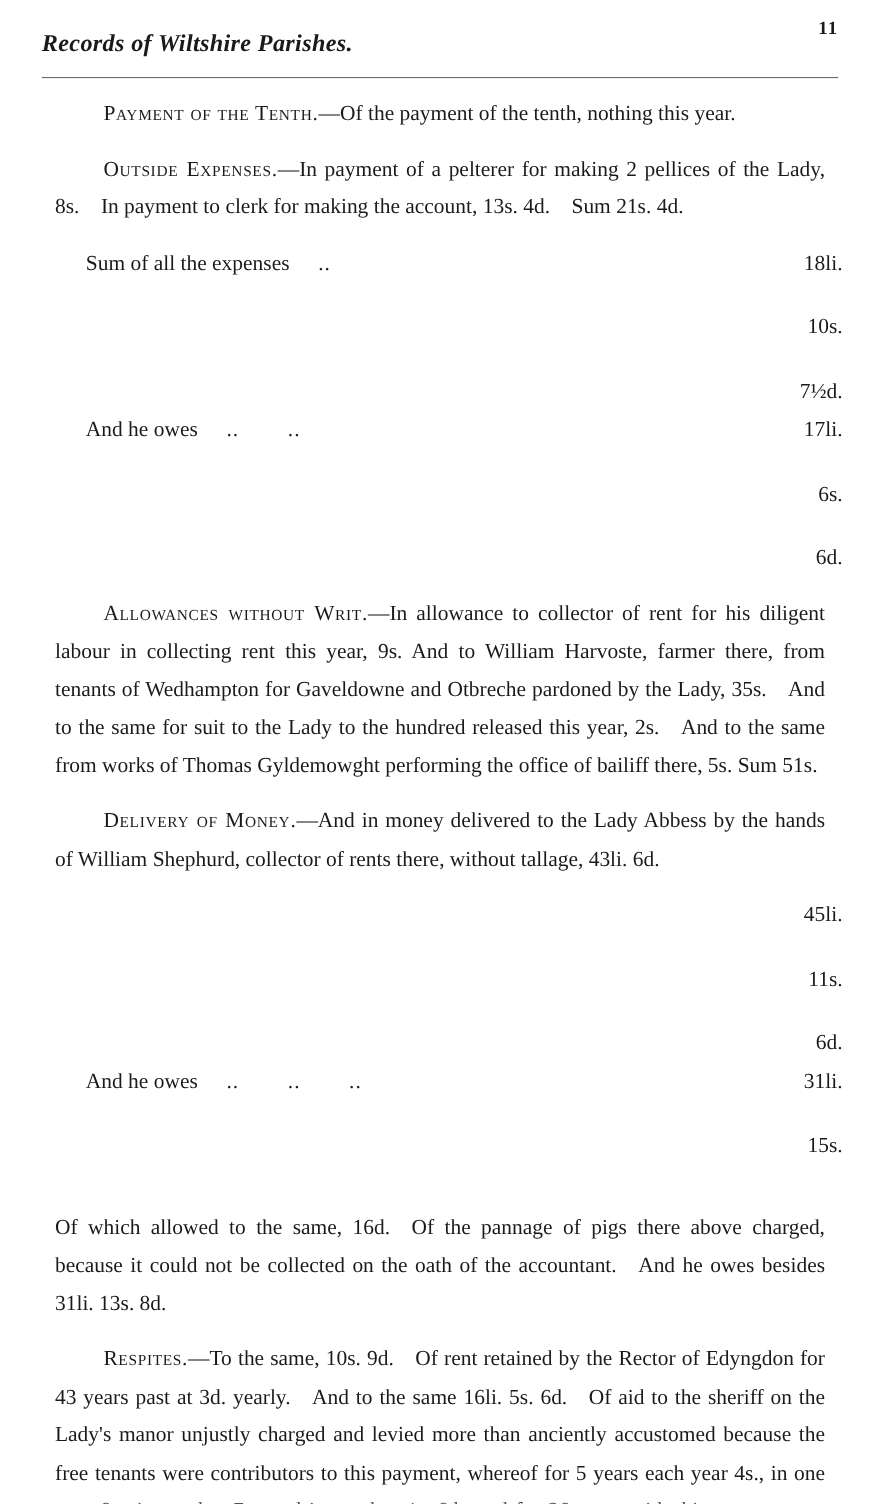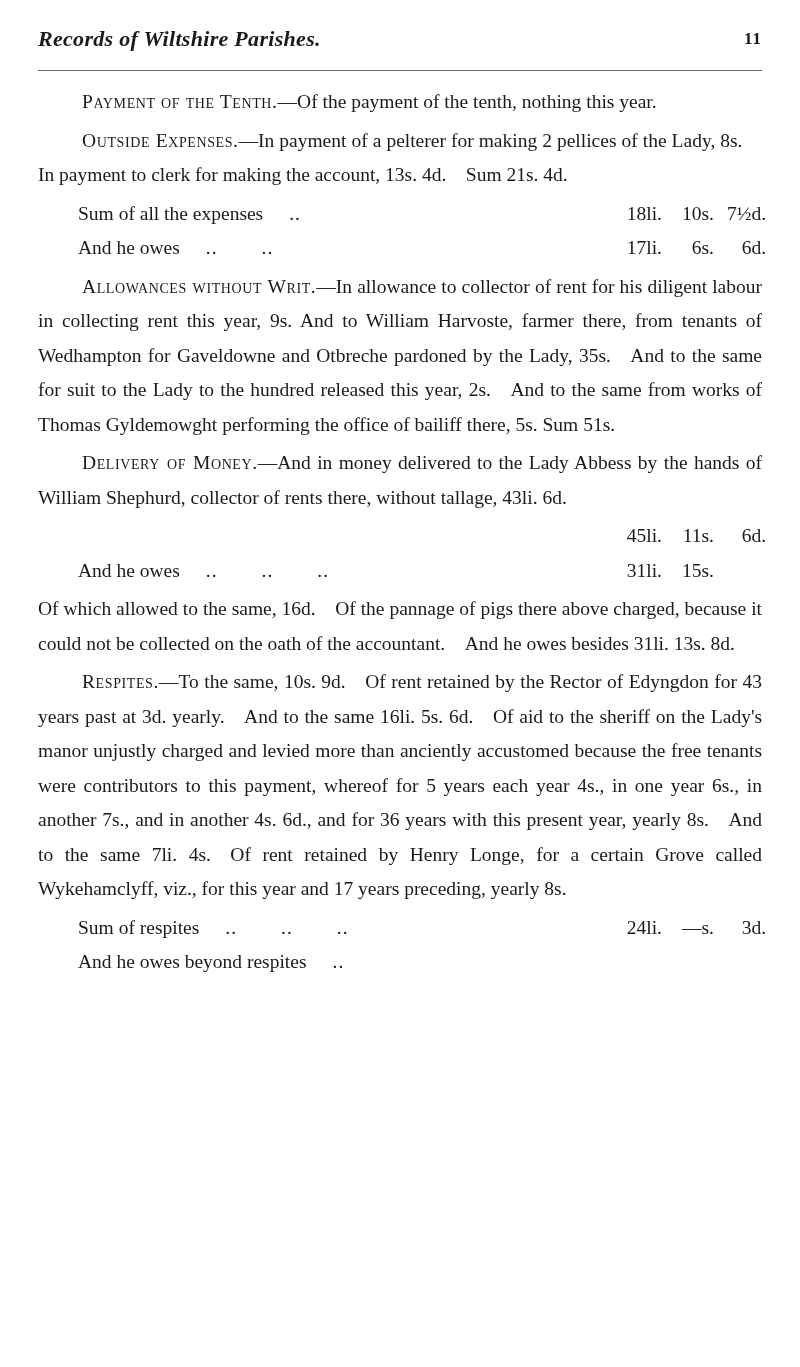--- a/index.html
+++ b/index.html
@@ -31,37 +31,37 @@
   .running-title {
     font-style: italic;
     font-weight: bold;
     font-size: 22px;
     letter-spacing: 0.3px;
     white-space: nowrap;
   }
   .folio {
     position: absolute;
     right: 0;
-    bottom: 3px;
+    bottom: 16px;
     font-size: 17px;
     font-weight: bold;
     letter-spacing: 1px;
   }
   .rule {
     margin: 18px 38px 0 38px;
     border-top: 1px solid #6a6a6a;
   }
   .body {
     margin: 14px 34px 0 34px;
     font-size: 19.5px;
     line-height: 1.77;
     text-align: justify;
   }
   p.para {
-    margin: 4px;
+    margin: 16px;
     text-indent: 44px;
     text-align: justify;
     text-justify: inter-word;
   }
   p.para.noindent {
     text-indent: 0;
   }
   .sc {
     font-variant: small-caps;
     letter-spacing: 0.6px;
@@ -81,21 +81,22 @@
     gap: 44px;
     margin-left: 26px;
     letter-spacing: 1px;
   }
   .sumline .spacer {
     flex: 1 1 auto;
   }
   .sumline .amount {
     white-space: nowrap;
     display: flex;
-    gap: 4px;
+    gap: 24px;
+    flex-direction: column;
   }
   .amt-a { min-width: 58px; text-align: right; }
   .amt-b { min-width: 48px; text-align: right; }
   .amt-c { min-width: 48px; text-align: right; }
   .lastline {
     margin: 0;
     text-indent: 44px;
     font-weight: bold;
     position: relative;
   }

